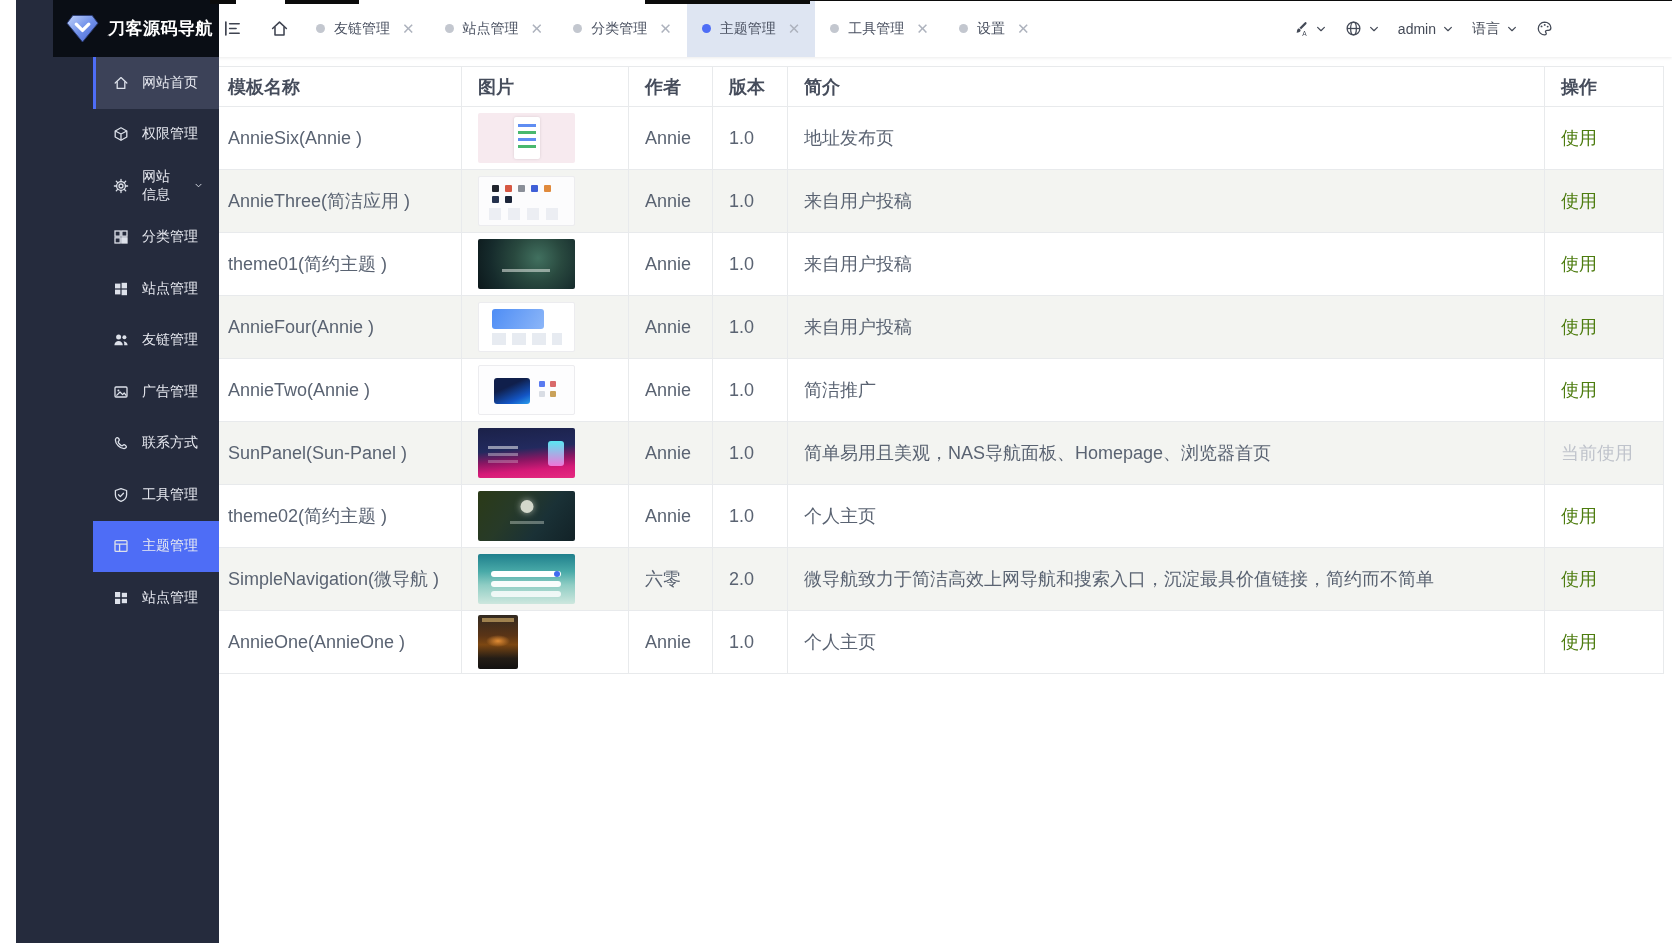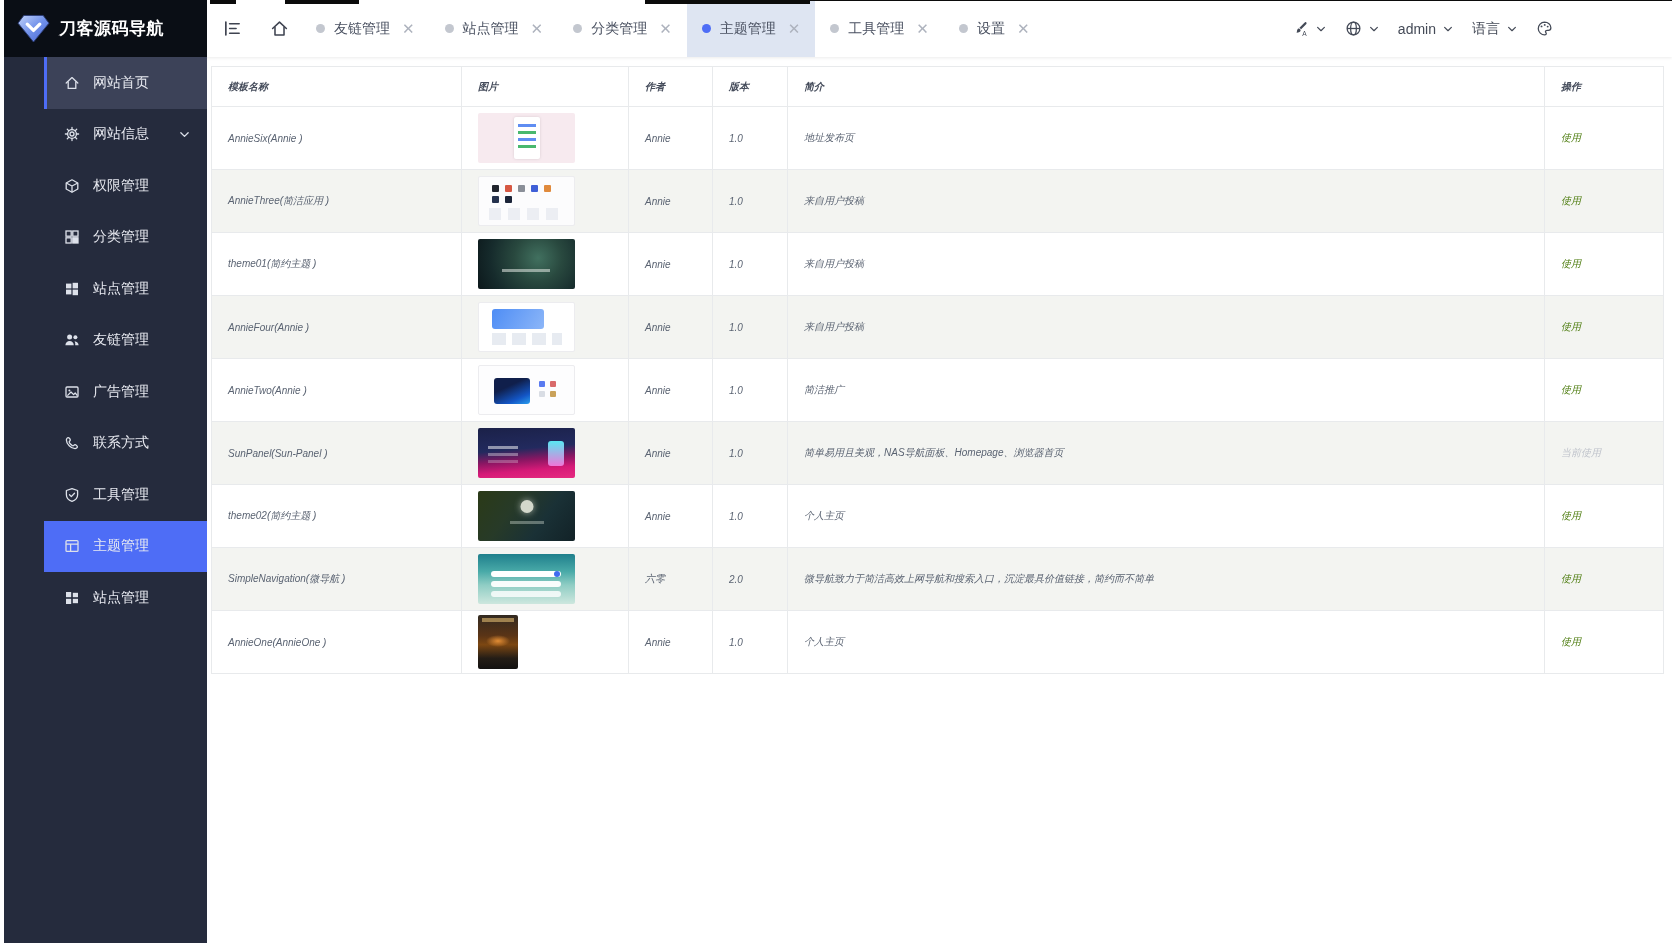--- a/index.html
+++ b/index.html
@@ -3,21 +3,21 @@
 <meta charset="utf-8">
 <style>
   * { box-sizing: border-box; }
   html,body { margin:0; padding:0; }
   body {
     width:1672px; height:943px; position:relative; overflow:hidden;
     background:#fff; font-family:"Liberation Sans","DejaVu Sans",sans-serif;
     color:#5a6372;
   }
   
-  .sidebar { position:absolute; left:4px; top:0; width:203px; height:943px; background:var(--sidebar-bg,#252b3d); z-index:5; }
+  .sidebar { position:absolute; left:16px; top:0; width:203px; height:943px; background:var(--sidebar-bg,#252b3d); z-index:5;padding-left:37px; }
   .logo { height:57px; background:var(--logo-bar-bg,#0a0e15); display:flex; align-items:center; padding-left:13px; gap:9px; }
   .logo-text { color:#fff; font-size:17px; font-weight:bold; letter-spacing:.5px; }
   .menu-item { height:51.5px; display:flex; align-items:center; padding:0 16px 0 20px; gap:13px;
     color:#e8eaf1; font-size:14px; cursor:pointer; position:relative;margin-left:40px; }
   .menu-item.home { background:var(--home-item-bg,#3c4258); box-shadow: inset 3px 0 0 var(--accent,#4e6df6); }
   .menu-item.active { background:var(--accent,#4e6df6); }
   .ic { width:16px; height:16px; display:block; }
   .menu-item .ic { stroke:#dde1ea; color:#dde1ea; }
   .menu-item .chev { width:13px; height:13px; margin-left:auto; }
   
@@ -31,21 +31,21 @@
   .tab.active { background:var(--tab-active-bg,#dee5f2); }
   .tab .dot { width:9px; height:9px; border-radius:50%; background:#c3c7cf; }
   .tab.active .dot { background:var(--accent,#4e6df6); }
   .tab .close { color:#adb2bd; font-size:15px; margin-left:3px; line-height:1; }
   .topbar-right { margin-left:auto; margin-right:110px; display:flex; align-items:center; font-size:14px; color:#444a57; }
   .tr-group { display:flex; align-items:center; gap:6px; padding:0 9px; cursor:pointer; }
   .tr-group svg { width:17px; height:17px; stroke:#444a57; color:#444a57; }
   .tr-group .chev-s { width:12px; height:12px; }
   
   .content { padding:9px 9px 0 8px; background:#fff; }
-  table { width:1452px; table-layout:fixed; border-collapse:collapse; font-size:10px; color:#5a6372;font-style:italic; }
+  table { width:1452px; table-layout:fixed; border-collapse:collapse; font-size:18px; color:#5a6372; }
   th,td { border:1px solid var(--border,#e8eaec); padding:0 12px 0 16px; text-align:left; overflow:hidden; }
   th { height:40px; font-weight:bold; color:#454c5b; background:#fff; }
   td { height:63px; }
   tr.stripe td { background:var(--stripe,#f3f4f1); }
   .action { cursor:pointer; color:#4d7c0f; }
   .action.current { color:var(--muted,#bfc3cb); cursor:default; }
   
   .thumb { width:97px; height:50px; position:relative; overflow:hidden; border-radius:2px; }
   .thumb::before,.thumb::after { content:""; position:absolute; }
   .thumb-anniesix { background:#f7eaef; }
@@ -196,36 +196,36 @@
           <svg class="ic">
             <use href="#ic-home"></use>
           </svg>
         </span>
     <span class="label">网站首页</span>
 
   </div>
       <div class="menu-item">
     <span class="icwrap">
           <svg class="ic">
+            <use href="#ic-cube"></use>
+          </svg>
+        </span>
+    <span class="label">权限管理</span>
+
+  </div>
+      <div class="menu-item">
+    <span class="icwrap">
+          <svg class="ic">
             <use href="#ic-gear"></use>
           </svg>
         </span>
     <span class="label">网站信息</span>
     <svg class="ic chev">
           <use href="#ic-chev"></use>
         </svg>
-  </div>
-      <div class="menu-item">
-    <span class="icwrap">
-          <svg class="ic">
-            <use href="#ic-cube"></use>
-          </svg>
-        </span>
-    <span class="label">权限管理</span>
-
   </div>
       <div class="menu-item">
     <span class="icwrap">
           <svg class="ic">
             <use href="#ic-grid"></use>
           </svg>
         </span>
     <span class="label">分类管理</span>
 
   </div>

